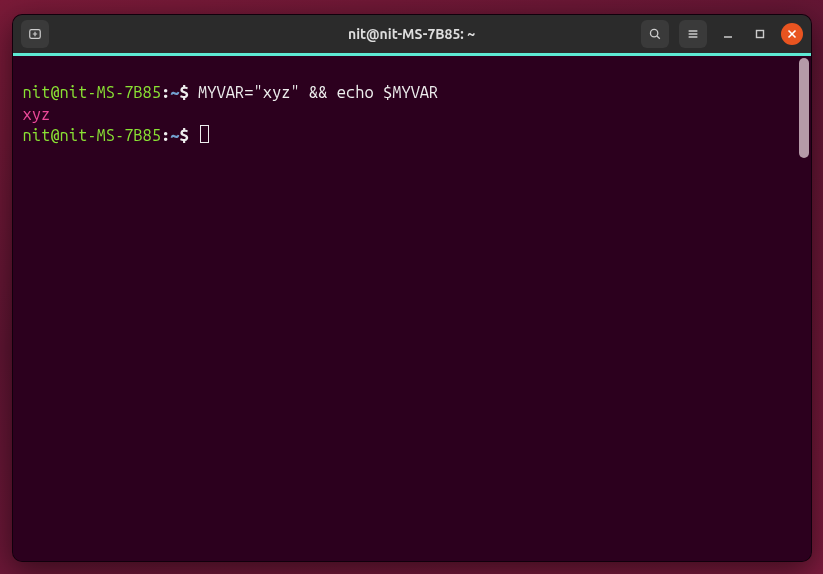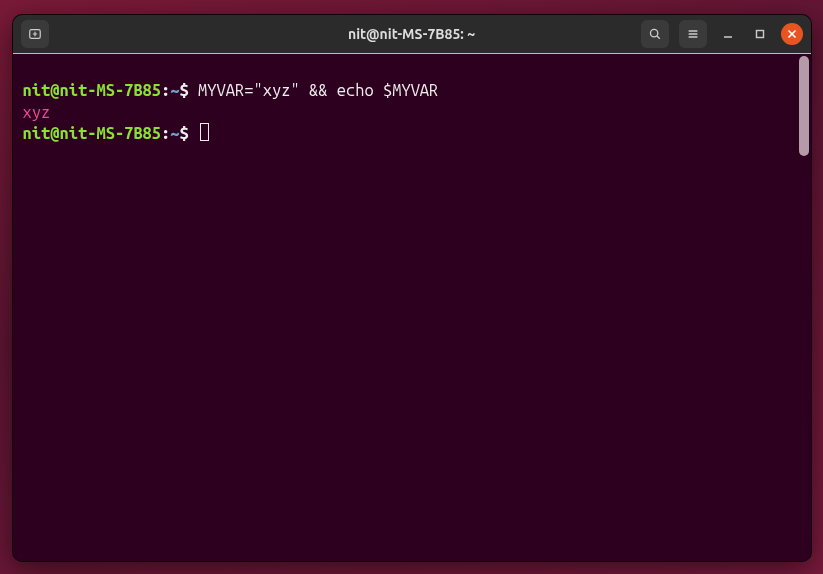--- a/index.html
+++ b/index.html
@@ -35,21 +35,21 @@
   .titlebar {
     height: 38px;
     background: #2b2b2b;
     display: flex;
     align-items: center;
     padding: 0 8px;
     gap: 6px;
     color: #ddd;
     font-size: 14px;
     font-weight: 600;
-    border-bottom: 1px solid #5eead4;
+    border-bottom: 3px solid #5eead4;
     text-decoration: underline;
   }
   .tb-btn {
     width: 28px;
     height: 28px;
     border-radius: 6px;
     background: #3a3a3a;
     display: flex;
     align-items: center;
     justify-content: center;
@@ -88,21 +88,21 @@
   }
   .scrollbar {
     position: absolute;
     right: 2px;
     top: 2px;
     width: 10px;
     height: 100px;
     background: #b59aa8;
     border-radius: 5px;
   }
-  .prompt-user { color: #8ae234; font-weight: bold; }
+  .prompt-user { color: #8ae234; font-weight: normal; }
   .prompt-path { color: #729fcf; font-weight: bold; }
   .prompt-sep  { color: #eee; font-weight: bold; }
   .cmd { color: #eee; }
   .out { color: #ec4899; }
   .cursor {
     display: inline-block;
     width: 9px;
     height: 18px;
     border: 1px solid #eee;
     box-sizing: border-box;

